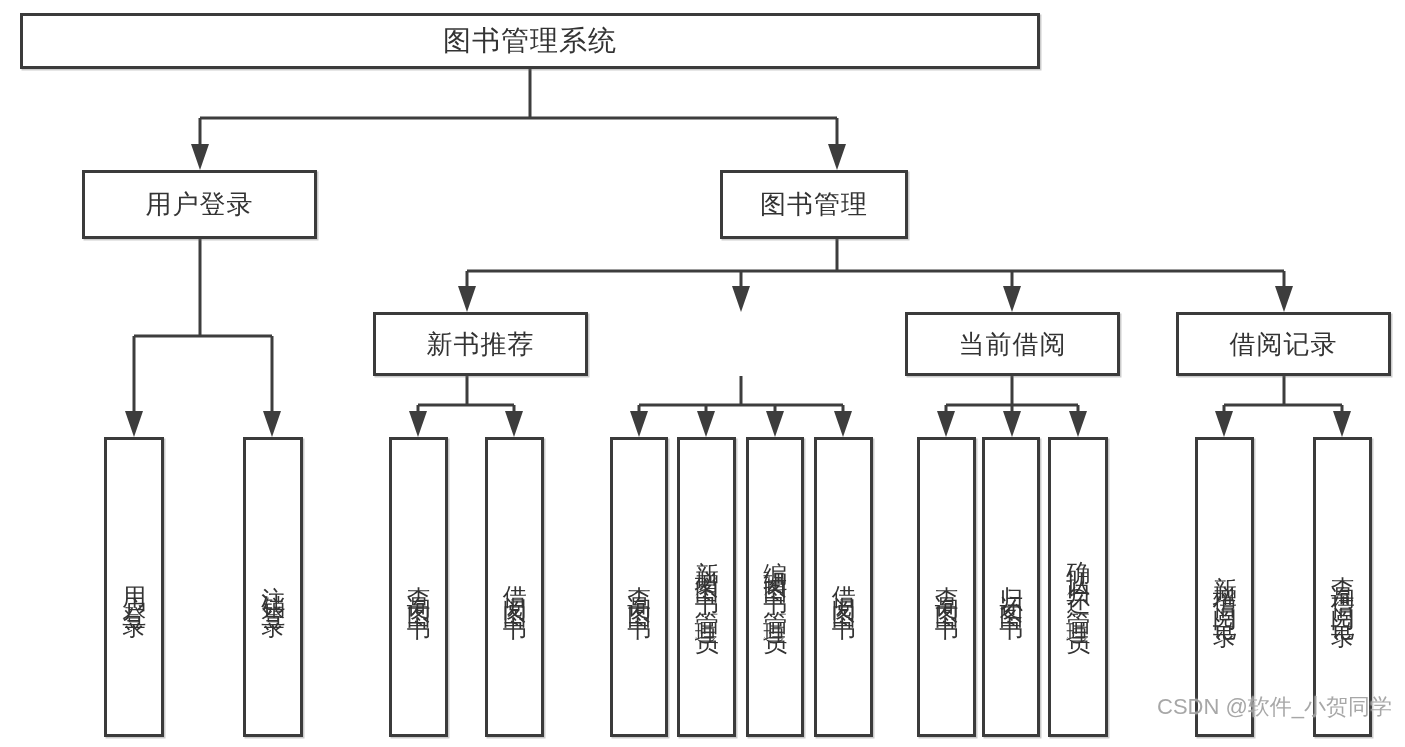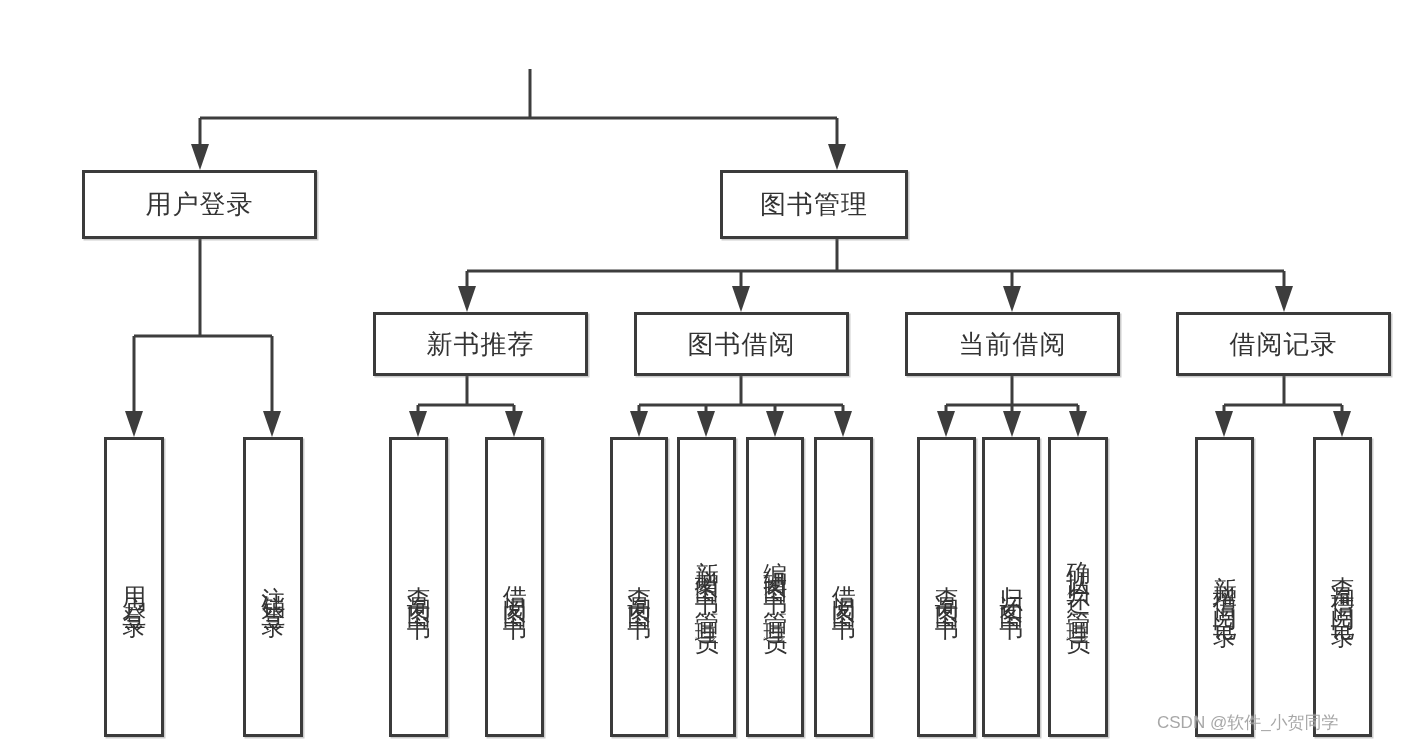--- a/index.html
+++ b/index.html
@@ -53,22 +53,22 @@
     text-orientation: mixed;
     font-size: 24px;
     letter-spacing: 10px;
     line-height: 1.1;
     color: #333333;
     white-space: nowrap;
   }
   .watermark {
     position: absolute;
     left: 1157px;
-    top: 711px;
-    font-size: 17px;
+    top: 692px;
+    font-size: 22px;
     color: rgba(148,148,148,0.82);
     text-shadow: 0 0 2px #ffffff;
     white-space: nowrap;
     z-index: 10;
   }
 </style>
 </head>
 <body>
 
 <div class="canvas">
@@ -135,34 +135,34 @@
     <g>
       <path class="line" d="M1284 376 V405"></path>
       <path class="line" d="M1224 405 H1342"></path>
       <path class="line" d="M1224 405 V413"></path>
       <path class="line" d="M1342 405 V413"></path>
       <path class="arrow" d="M1215 411 L1233 411 L1224 437 Z"></path>
       <path class="arrow" d="M1333 411 L1351 411 L1342 437 Z"></path>
     </g>
   </svg>
 
+  <div class="box root" style="left:20px; top:13px; width:1020px; height:56px;">
+    <span class="hlabel">图书管理系统</span>
+  </div>
 
   <div class="box" style="left:82px; top:170px; width:235px; height:69px;">
     <span class="hlabel">用户登录</span>
   </div>
   <div class="box" style="left:720px; top:170px; width:188px; height:69px;">
     <span class="hlabel">图书管理</span>
   </div>
 
   <div class="box" style="left:373px; top:312px; width:215px; height:64px;">
     <span class="hlabel">新书推荐</span>
   </div>
-  <div class="box" style="left:634px; top:312px; width:215px; height:64px;">
-    <span class="hlabel">图书借阅</span>
-  </div>
   <div class="box" style="left:905px; top:312px; width:215px; height:64px;text-align:center;">
     <span class="hlabel">当前借阅</span>
   </div>
   <div class="box" style="left:1176px; top:312px; width:215px; height:64px;">
     <span class="hlabel">借阅记录</span>
   </div>
 
   <div class="box" style="left:104px; top:437px; width:60px; height:300px;">
     <span class="vlabel">用户登录</span>
   </div>

